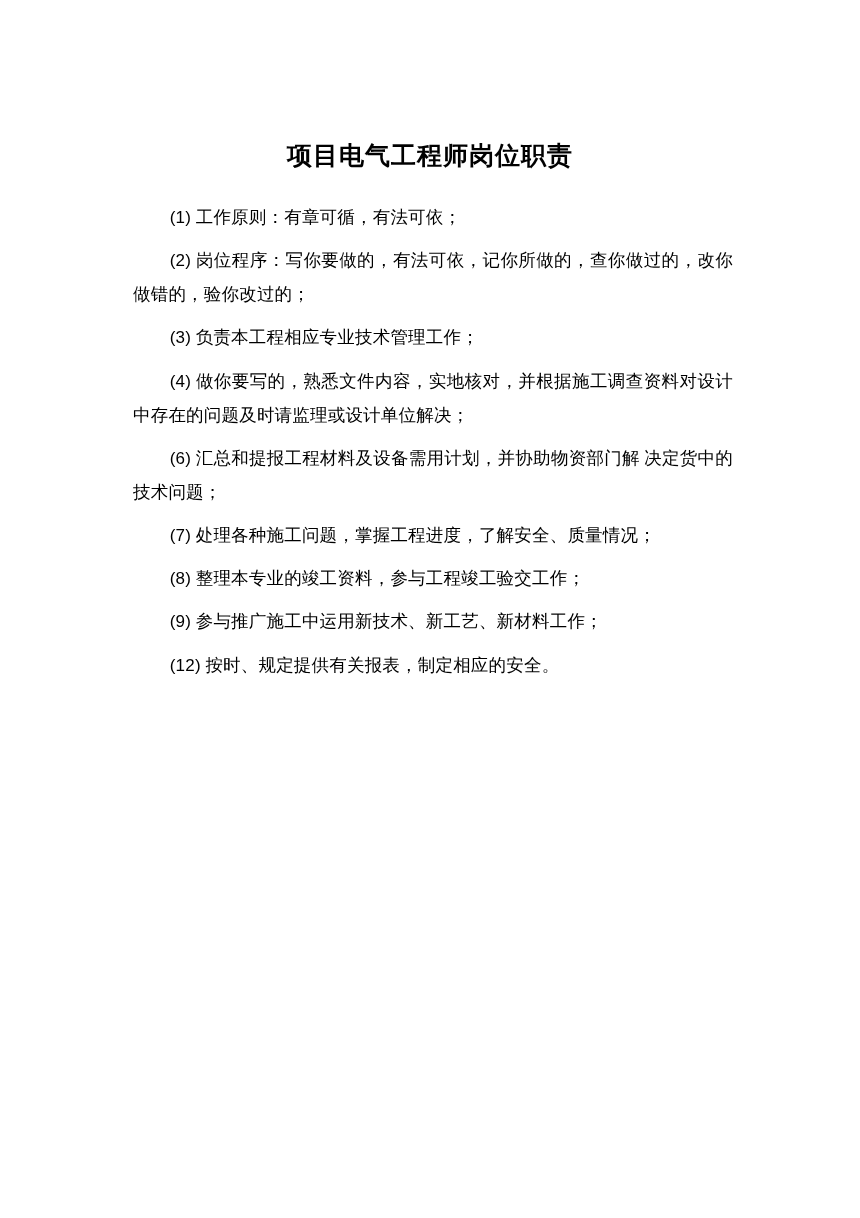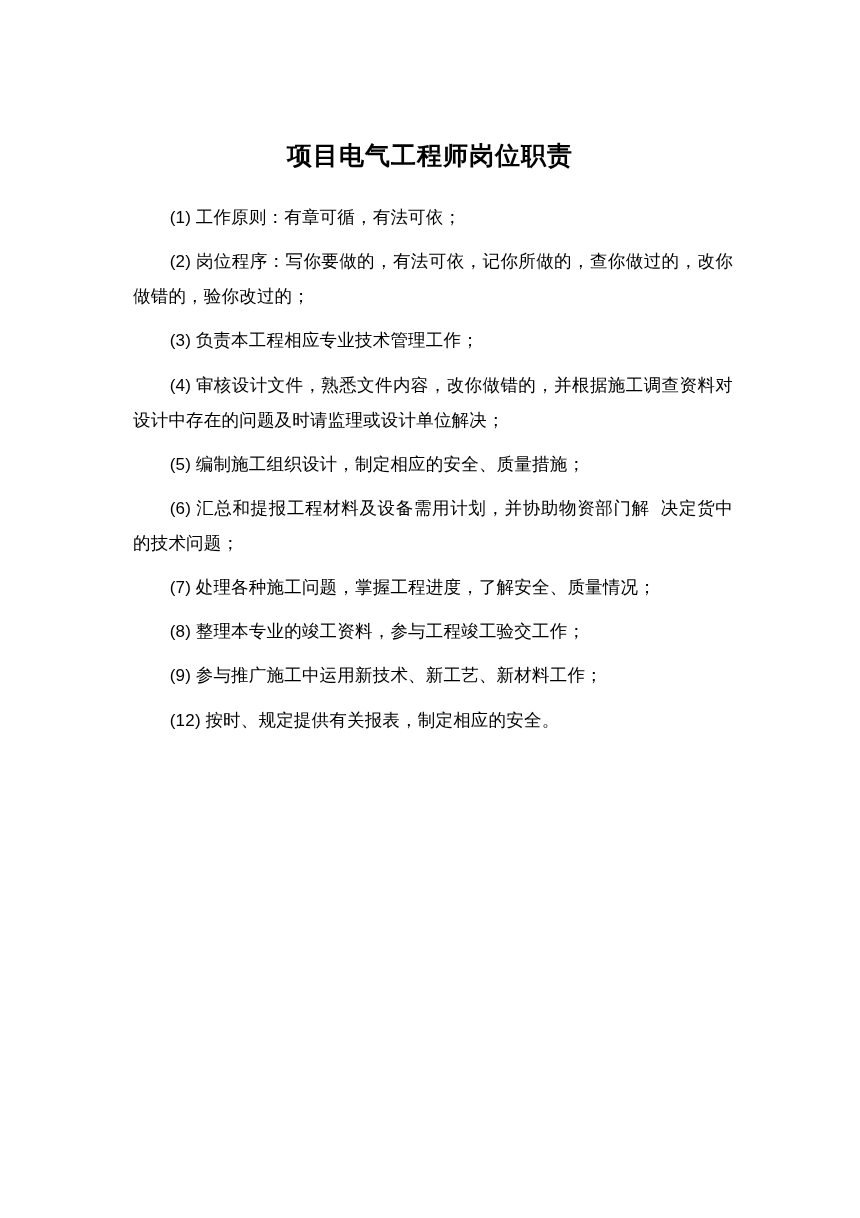--- a/index.html
+++ b/index.html
@@ -46,21 +46,21 @@
     margin: 0 0 9px 0;
     text-align: justify;
     letter-spacing: 0.2px;
     word-break: break-word;
   }
   .para .marker {
     font-family: "Liberation Sans", "DejaVu Sans", sans-serif;
     font-size: 17px;
   }
   .para .txt {
-    font-family: Liberation Mono, monospace;
+    font-family: Liberation Serif, serif;
   }
 </style>
 </head>
 <body>
 
 <div class="page">
 
   <h1 class="doc-title">项目电气工程师岗位职责</h1>
 
   <div class="body-block">
@@ -75,27 +75,23 @@
       <span class="txt">岗位程序：写你要做的，有法可依，记你所做的，查你做过的，改你做错的，验你改过的；</span>
     </p>
 
     <p class="para">
       <span class="marker">(3)</span>
       <span class="txt">负责本工程相应专业技术管理工作；</span>
     </p>
 
     <p class="para">
       <span class="marker">(4)</span>
-      <span class="txt">审核设计文件，熟悉文件内容，改你做错的，并根据施工调查资料对设计中存在的问题及时请监理或设计单位解决；</span>
+      <span class="txt">做你要写的，熟悉文件内容，实地核对，并根据施工调查资料对设计中存在的问题及时请监理或设计单位解决；</span>
     </p>
 
-    <p class="para">
-      <span class="marker">(5)</span>
-      <span class="txt">编制施工组织设计，制定相应的安全、质量措施；</span>
-    </p>
 
     <p class="para">
       <span class="marker">(6)</span>
       <span class="txt">汇总和提报工程材料及设备需用计划，并协助物资部门解 决定货中的技术问题；</span>
     </p>
 
     <p class="para">
       <span class="marker">(7)</span>
       <span class="txt">处理各种施工问题，掌握工程进度，了解安全、质量情况；</span>
     </p>

